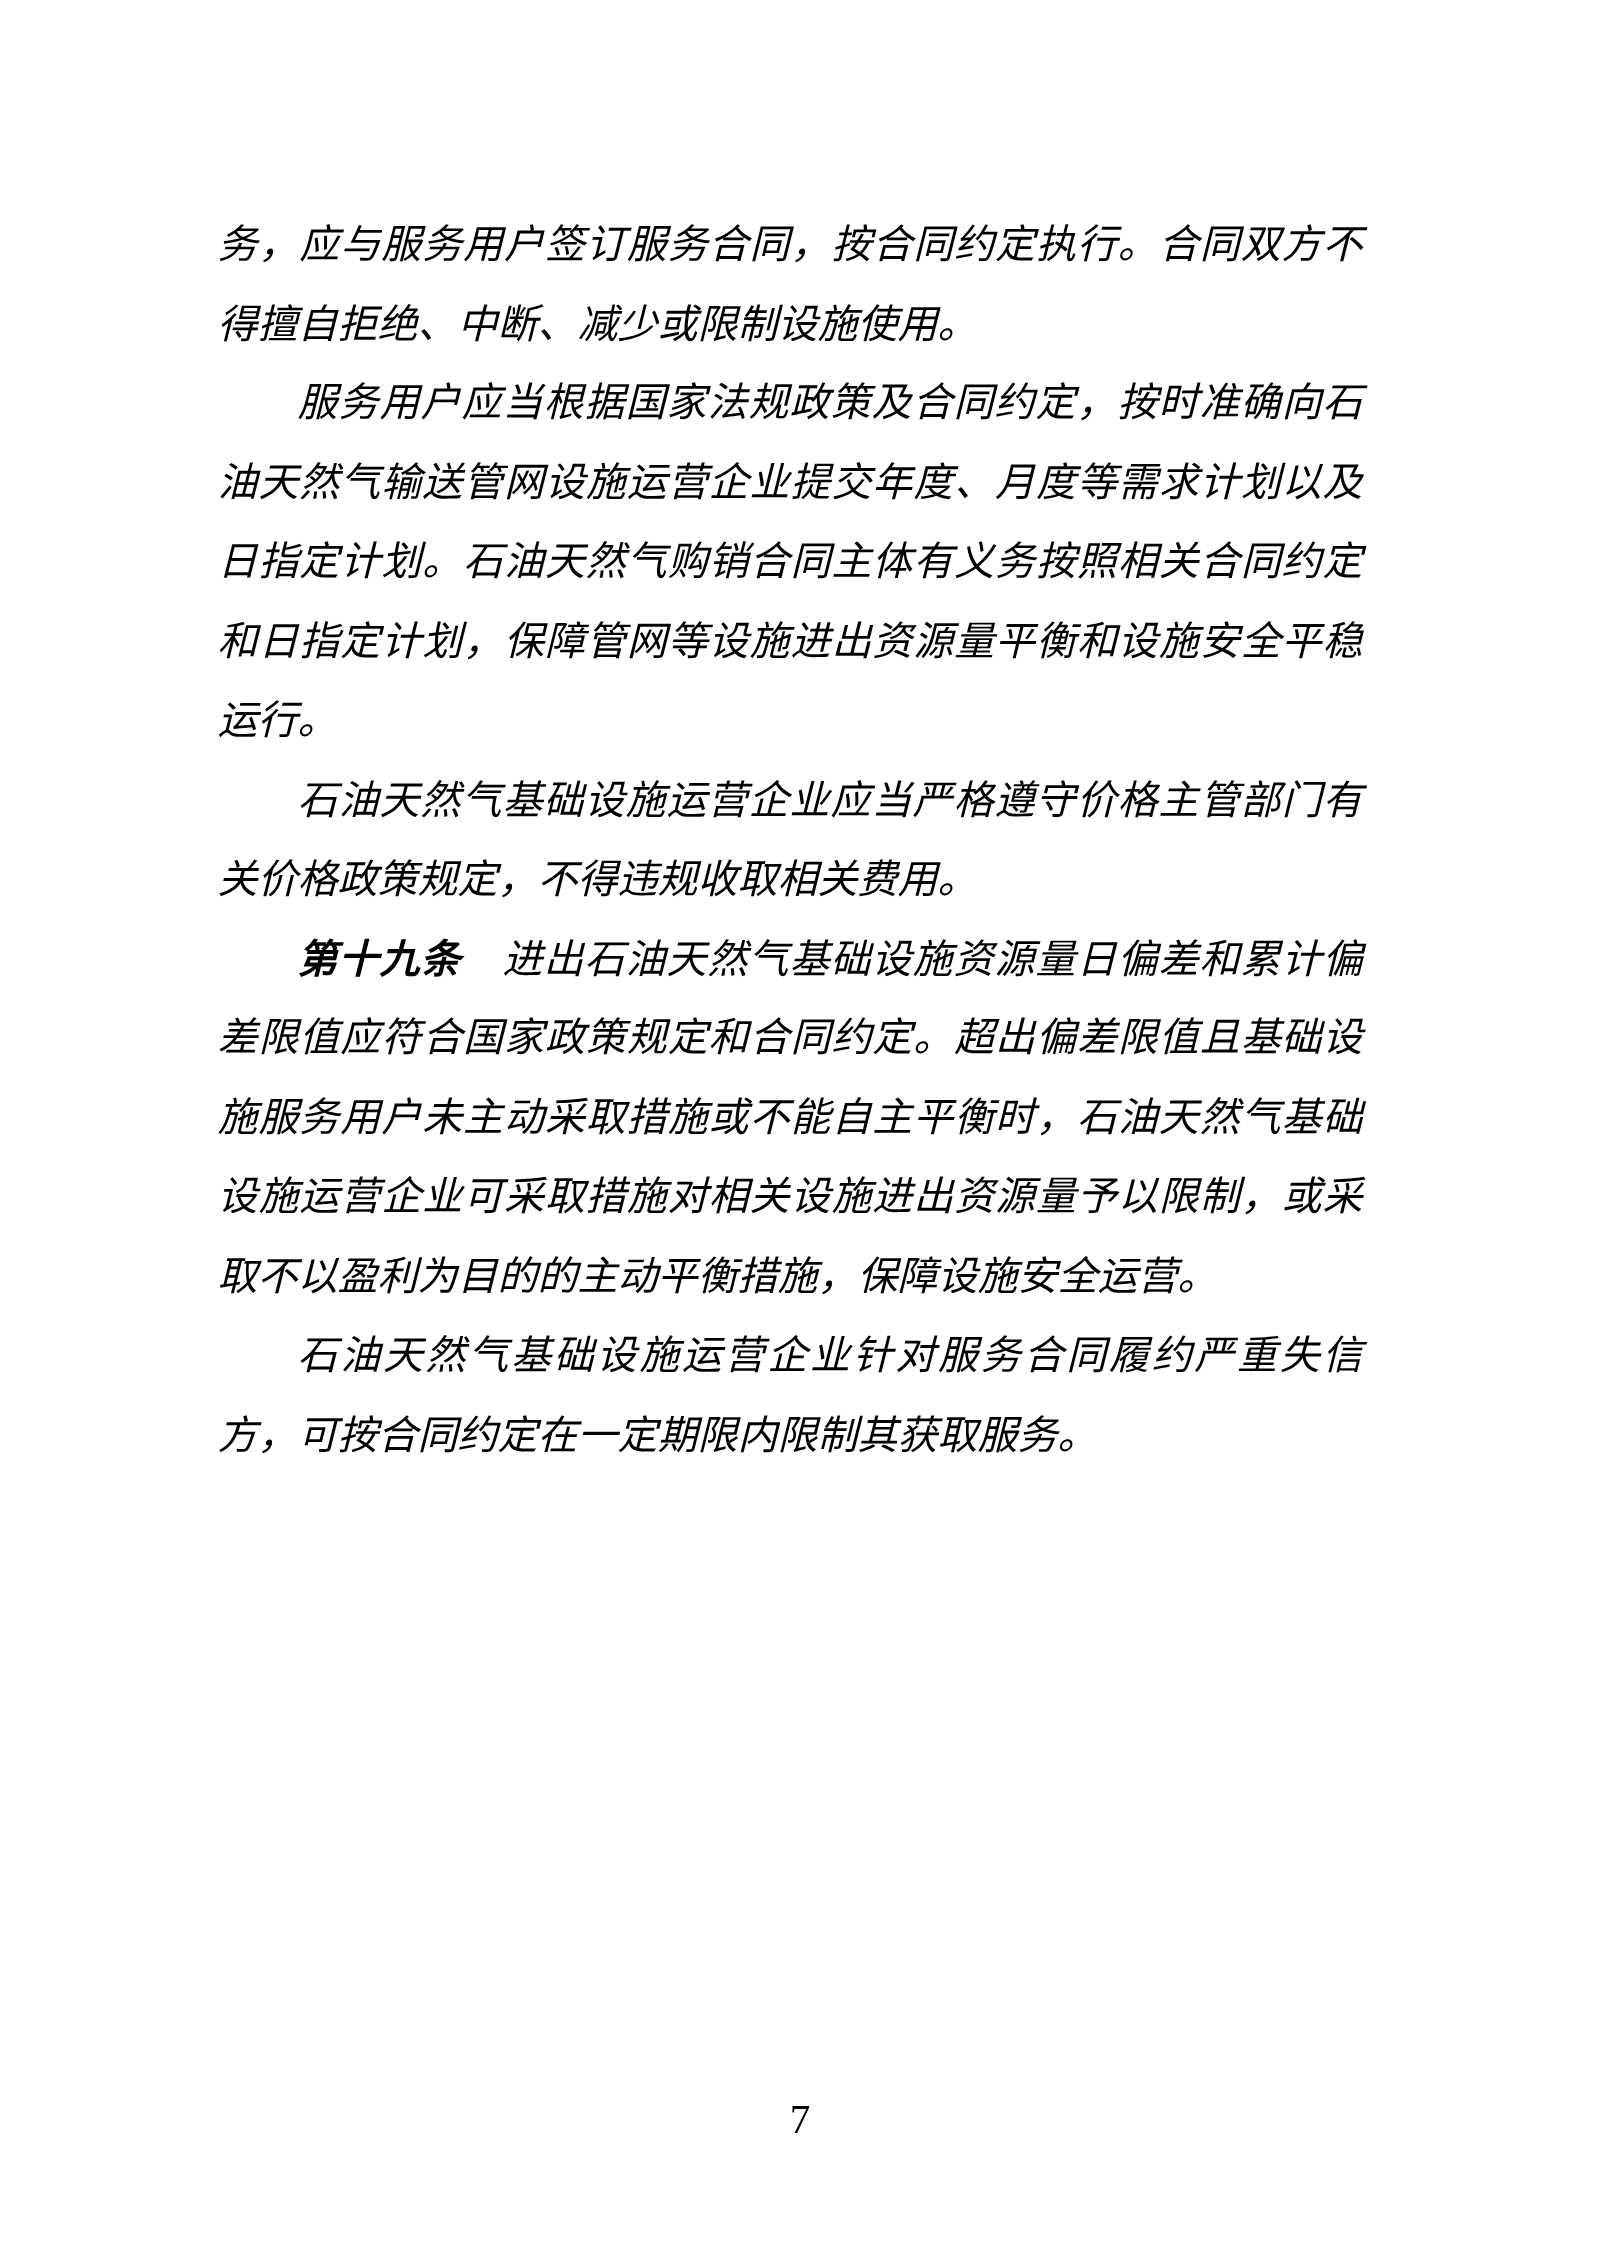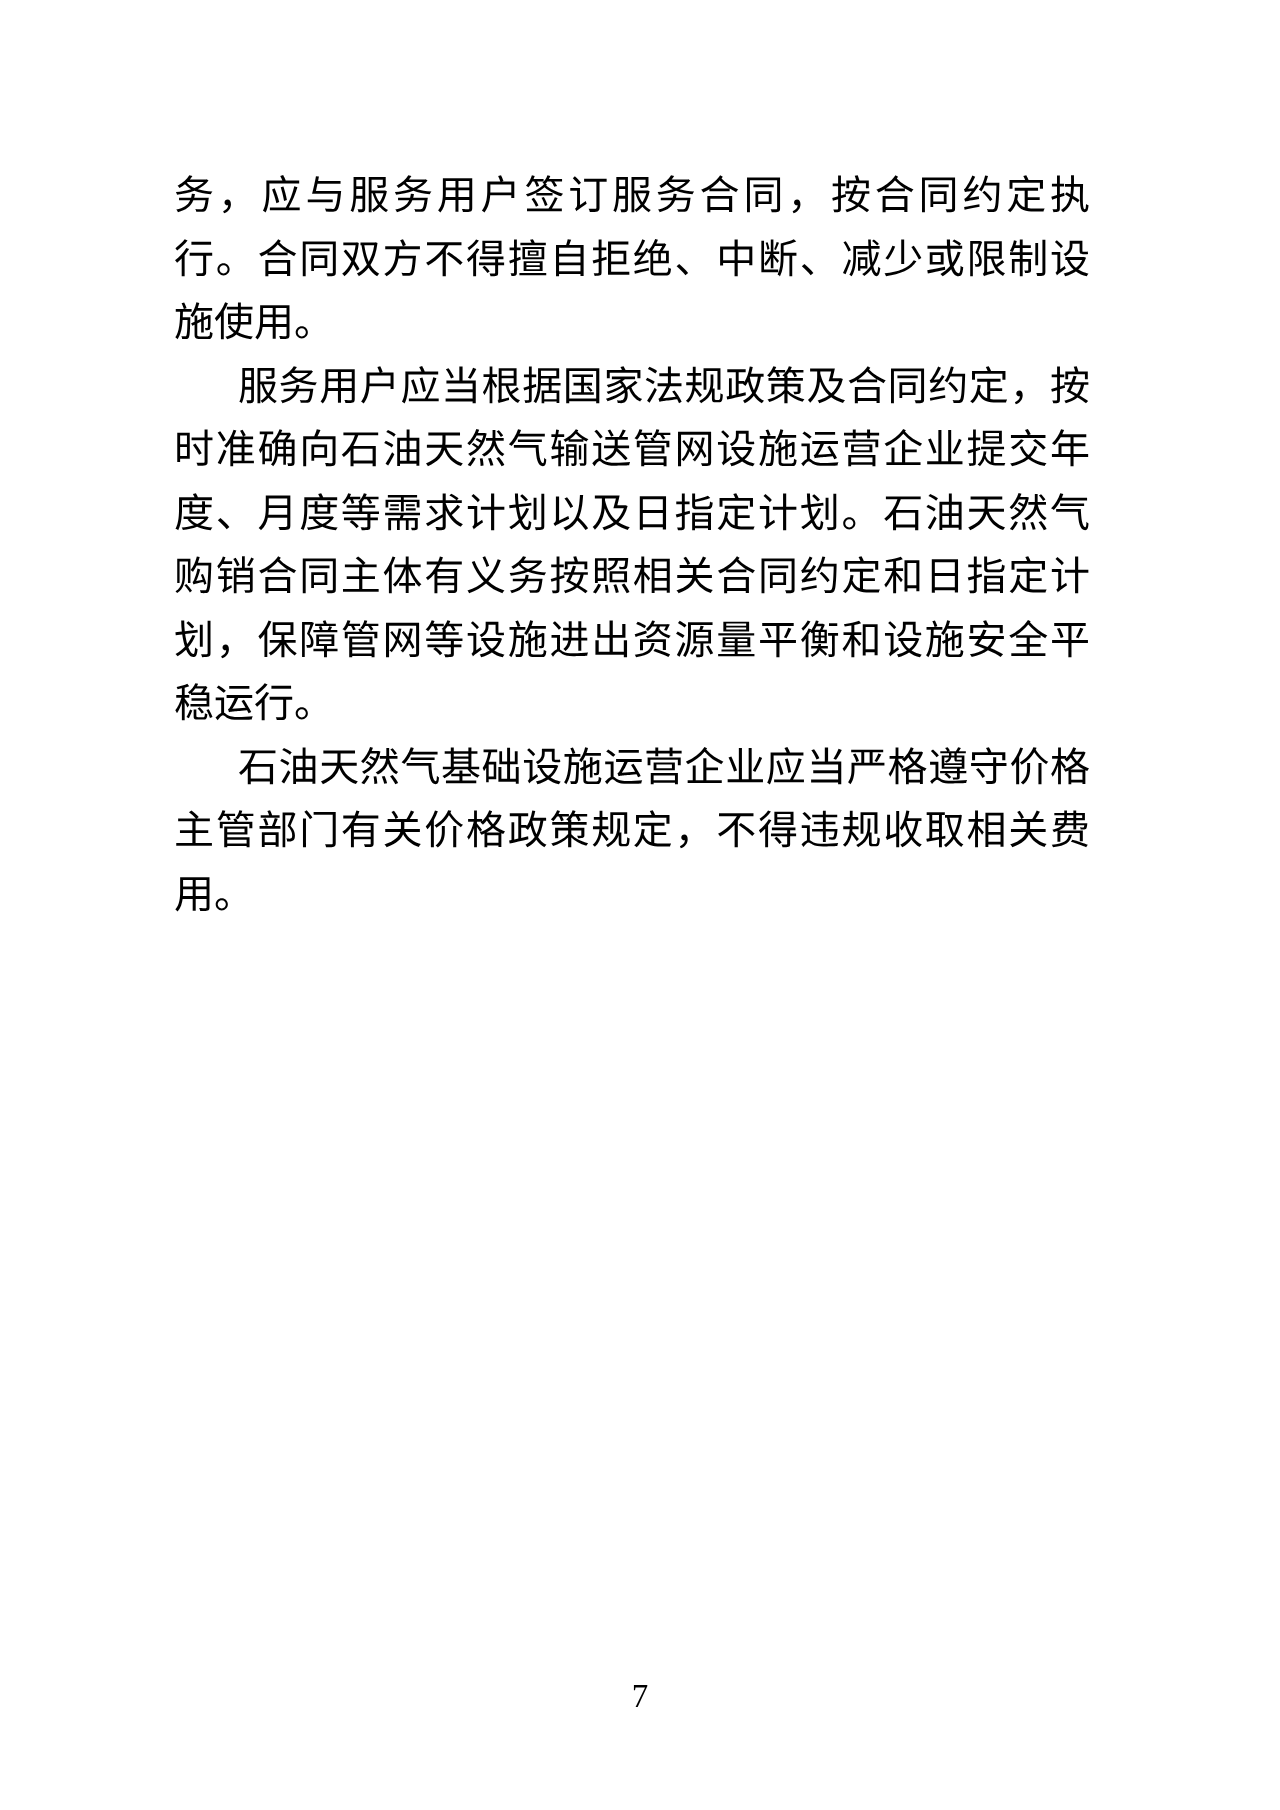--- a/index.html
+++ b/index.html
@@ -18,28 +18,29 @@
     width: 1280px;
     height: 1810px;
     background: #ffffff;
     color: #000000;
   }
   .doc-body {
     position: absolute;
     left: 174px;
     top: 164px;
     width: 916px;
-    font-size: 40px;
+    font-size: 32px;
     line-height: 63.5px;
     color: #000000;
     text-align: justify;
     line-break: strict;
     word-break: normal;
     overflow-wrap: normal;
     font-kerning: none;
+    font-style: italic;
   }
   .para {
     margin: 0;
     padding: 0;
     text-indent: 0;
   }
   .para.indent {
     text-indent: 64px;
   }
   .run {
@@ -61,15 +62,17 @@
   }
 </style>
 </head>
 <body>
 
 <div class="page">
   <main class="doc-body" id="doc-body">
       <p class="para"><span class="run">务，应与服务用户签订服务合同，按合同约定执行。合同双方不得擅自拒绝、中断、减少或限制设施使用。</span></p>
       <p class="para indent"><span class="run">服务用户应当根据国家法规政策及合同约定，按时准确向石油天然气输送管网设施运营企业提交年度、月度等需求计划以及日指定计划。石油天然气购销合同主体有义务按照相关合同约定和日指定计划，保障管网等设施进出资源量平衡和设施安全平稳运行。</span></p>
       <p class="para indent"><span class="run">石油天然气基础设施运营企业应当严格遵守价格主管部门有关价格政策规定，不得违规收取相关费用。</span></p>
+      <p class="para indent"><span class="run bold">第十九条　</span><span class="run">进出石油天然气基础设施资源量日偏差和累计偏差限值应符合国家政策规定和合同约定。超出偏差限值且基础设施服务用户未主动采取措施或不能自主平衡时，石油天然气基础设施运营企业可采取措施对相关设施进出资源量予以限制，或采取不以盈利为目的的主动平衡措施，保障设施安全运营。</span></p>
+      <p class="para indent"><span class="run">石油天然气基础设施运营企业针对服务合同履约严重失信方，可按合同约定在一定期限内限制其获取服务。</span></p>
     </main>
   <footer class="page-number">7</footer>
 </div>
 
 </body></html>

